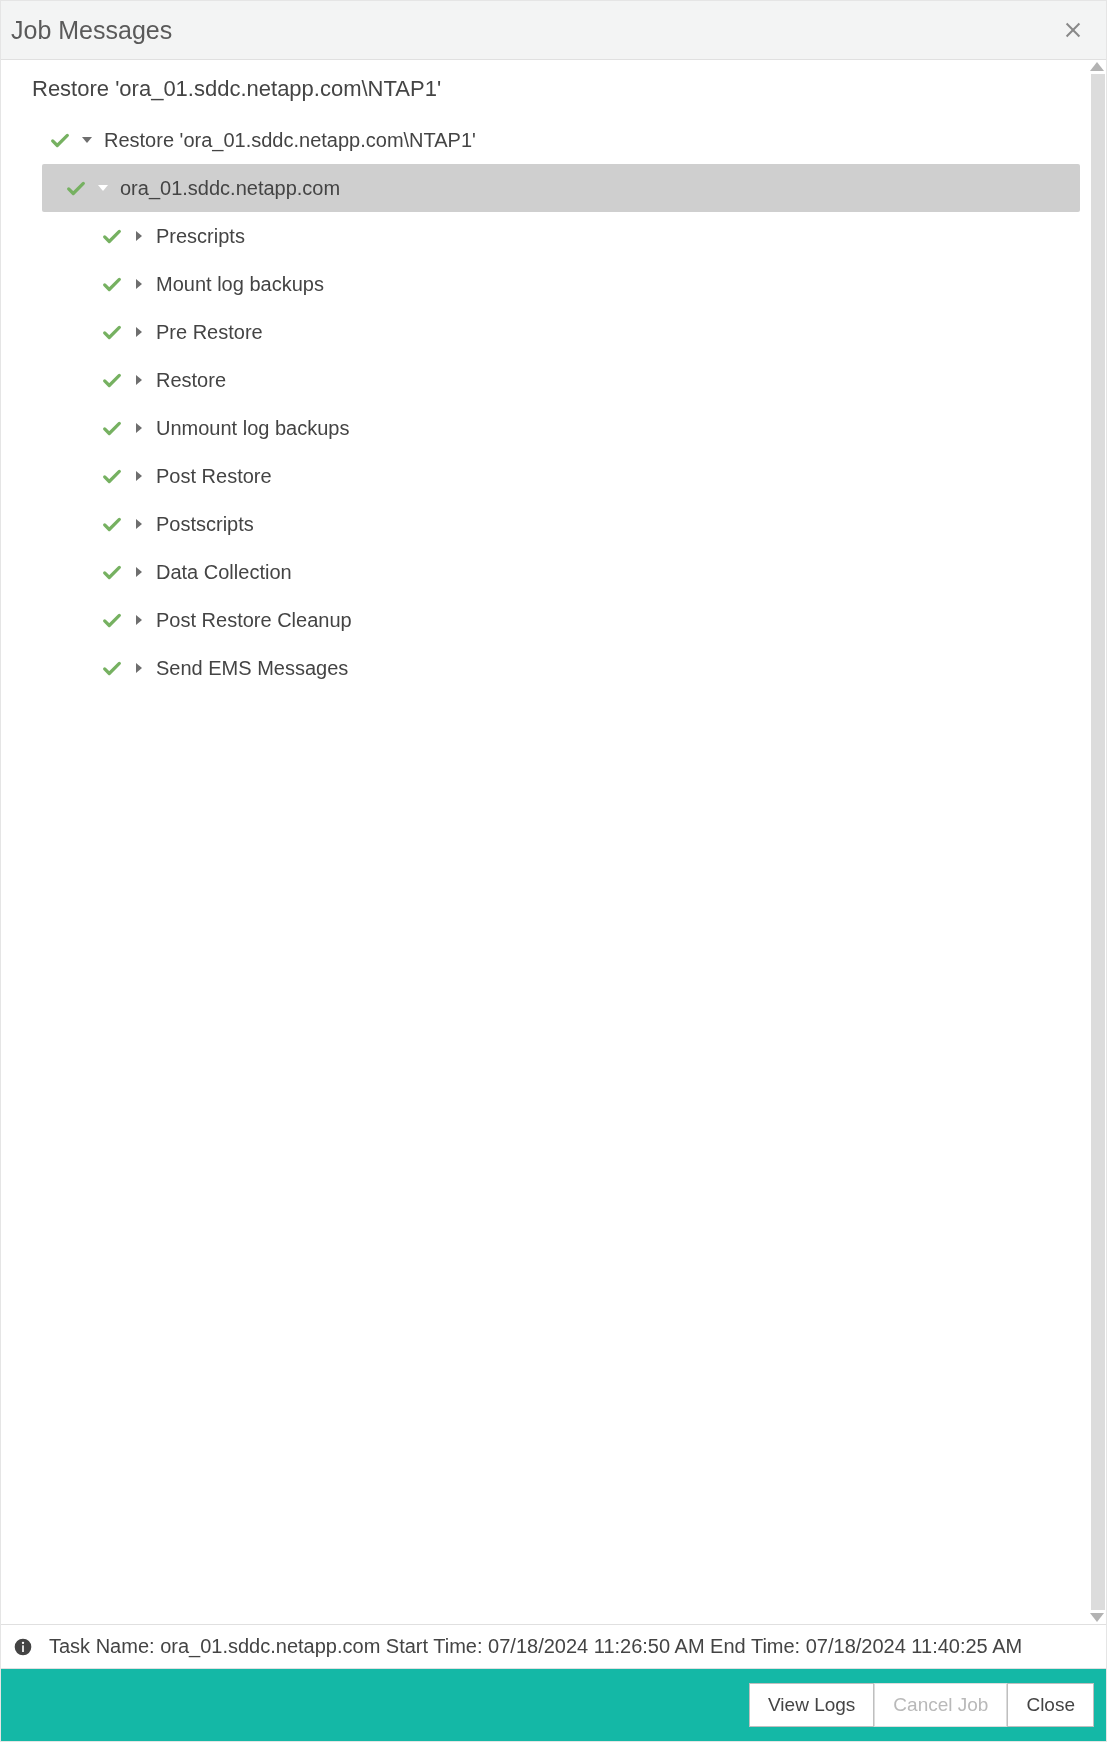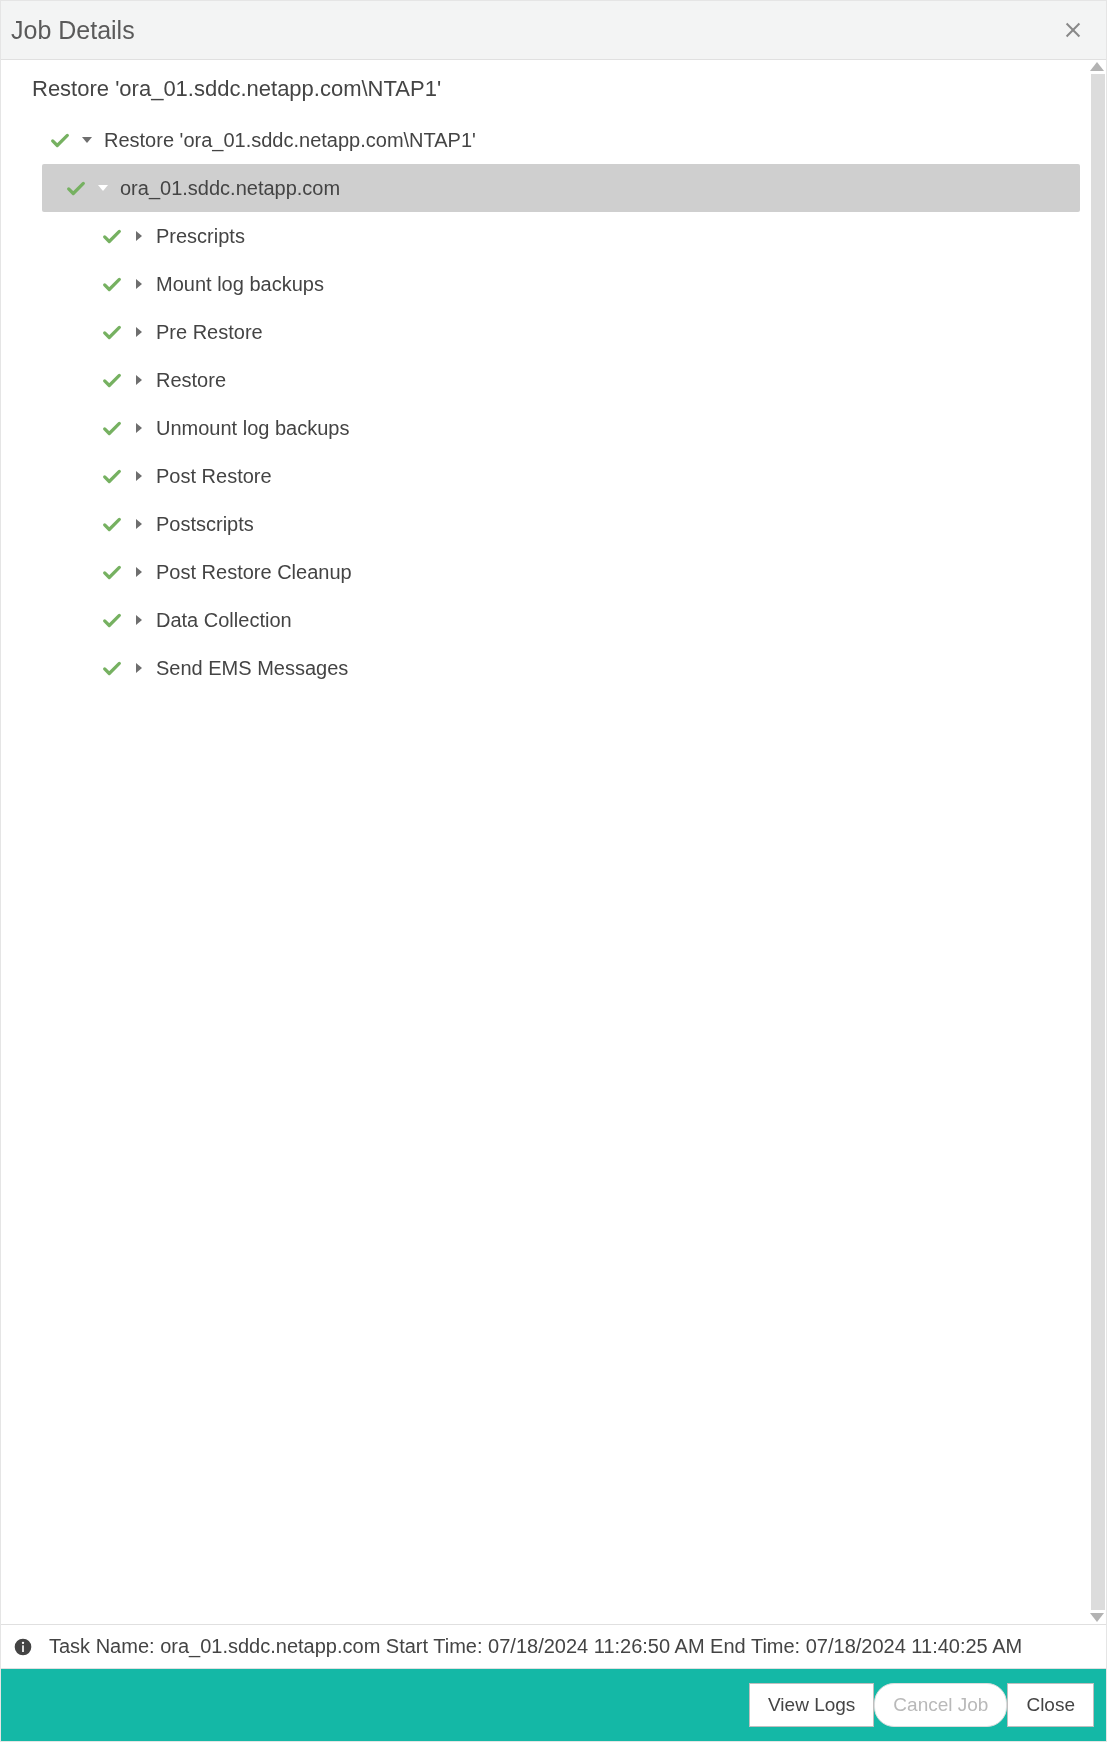--- a/index.html
+++ b/index.html
@@ -23,33 +23,33 @@
 .toggle svg { width: 12px; height: 12px; display: block; }
 .indent-0 { padding-left: 0px; }
 .indent-1 { padding-left: 16px; }
 .indent-2 { padding-left: 52px; }
 .row-label { padding-left: 2px; }
 .task-bar { border-top: 1px solid #e0e0e0; padding: 10px 12px; font-size: 20px; color: #444; display: flex; align-items: center; gap: 16px; }
 .info-icon { display: inline-flex; }
 .info-icon svg { width: 20px; height: 20px; }
 .modal-footer { background: #14b8a6; border-top: 1px solid #e0e0e0; padding: 14px 12px; display: flex; justify-content: flex-end; }
 .btn { font-size: 19px; padding: 10px 18px; background: #fff; border: 1px solid #bfbfbf; color: #444; cursor: pointer; }
-.btn.disabled { color: #b9b9b9; border-color: #dcdcdc; cursor: default; border-radius: 20px; }
+.btn.disabled { color: #b9b9b9; border-color: #dcdcdc; cursor: default; }
 .scroll-indicator { position: absolute; right: 2px; width: 0; height: 0; border-left: 7px solid transparent; border-right: 7px solid transparent; }
 .scroll-up { top: 2px; border-bottom: 9px solid #b3b3b3; }
 .scroll-down { bottom: 2px; border-top: 9px solid #b3b3b3; }
 .scroll-track { position: absolute; right: 1px; top: 14px; bottom: 14px; width: 14px; background: #dcdcdc; }
 </style>
 </head>
 <body>
 
 <div class="modal">
 
   <div class="modal-header">
-    <div class="modal-title">Job Details</div>
+    <div class="modal-title">Job Messages</div>
     <div class="close-x">
       <svg viewBox="0 0 24 24" fill="none" stroke="currentColor" stroke-width="2.2">
           <line x1="5" y1="5" x2="19" y2="19"></line>
           <line x1="19" y1="5" x2="5" y2="19"></line>
         </svg>
     </div>
   </div>
 
   <div class="modal-body">
     <div class="scroll-area">
@@ -211,37 +211,37 @@
                 <svg viewBox="0 0 24 24" fill="none" stroke="currentColor" stroke-width="3.5" stroke-linecap="round" stroke-linejoin="round">
                   <polyline points="4 13 9 18 20 7"></polyline>
                 </svg>
               </span>
             </span>
           <span class="toggle">
               <svg viewBox="0 0 12 12" fill="currentColor">
                 <polygon points="3,1 9,6 3,11"></polygon>
               </svg>
             </span>
+          <span class="row-label">Data Collection</span>
+        </div>
+
+        <div class="tree-row indent-2">
+          <span class="status-col">
+              <span class="checkmark">
+                <svg viewBox="0 0 24 24" fill="none" stroke="currentColor" stroke-width="3.5" stroke-linecap="round" stroke-linejoin="round">
+                  <polyline points="4 13 9 18 20 7"></polyline>
+                </svg>
+              </span>
+            </span>
+          <span class="toggle">
+              <svg viewBox="0 0 12 12" fill="currentColor">
+                <polygon points="3,1 9,6 3,11"></polygon>
+              </svg>
+            </span>
           <span class="row-label">Post Restore Cleanup</span>
-        </div>
-
-        <div class="tree-row indent-2">
-          <span class="status-col">
-              <span class="checkmark">
-                <svg viewBox="0 0 24 24" fill="none" stroke="currentColor" stroke-width="3.5" stroke-linecap="round" stroke-linejoin="round">
-                  <polyline points="4 13 9 18 20 7"></polyline>
-                </svg>
-              </span>
-            </span>
-          <span class="toggle">
-              <svg viewBox="0 0 12 12" fill="currentColor">
-                <polygon points="3,1 9,6 3,11"></polygon>
-              </svg>
-            </span>
-          <span class="row-label">Data Collection</span>
         </div>
 
         <div class="tree-row indent-2">
           <span class="status-col">
               <span class="checkmark">
                 <svg viewBox="0 0 24 24" fill="none" stroke="currentColor" stroke-width="3.5" stroke-linecap="round" stroke-linejoin="round">
                   <polyline points="4 13 9 18 20 7"></polyline>
                 </svg>
               </span>
             </span>

